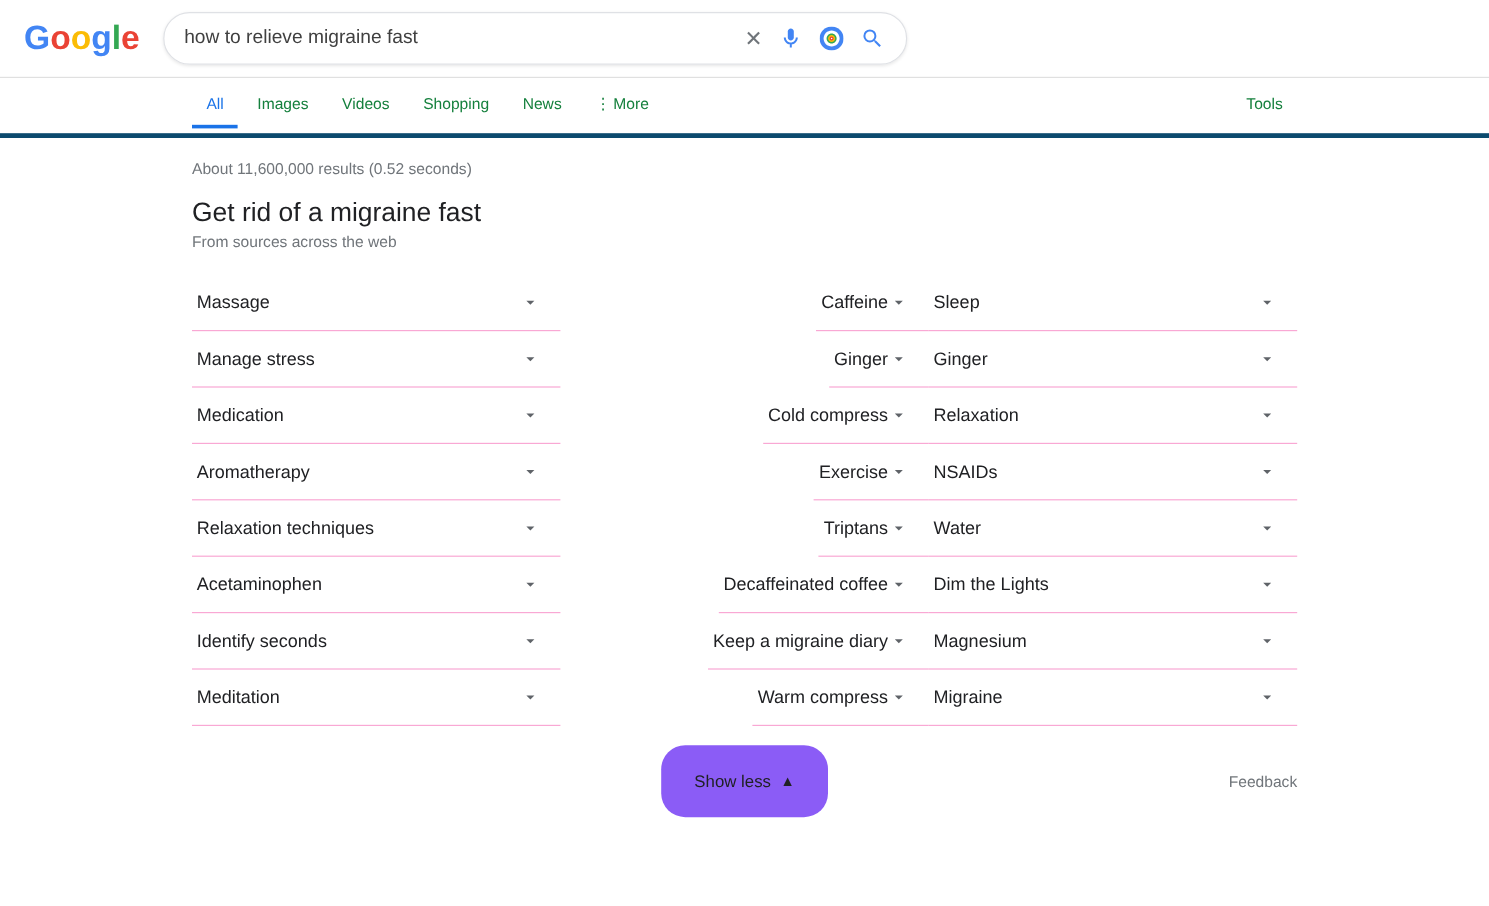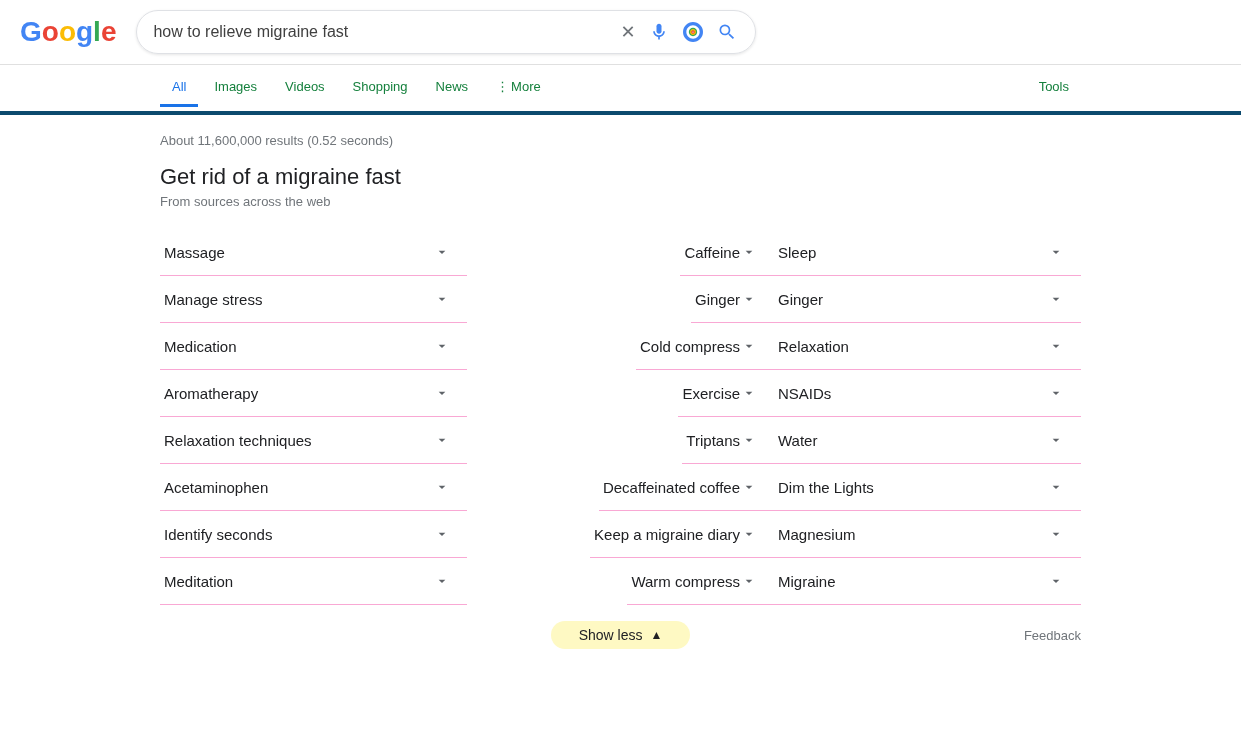--- a/index.html
+++ b/index.html
@@ -30,21 +30,21 @@
     
     .content { padding: 10px 160px; }
     .results-count { color: #70757a; font-size: 13px; margin: 8px 0 16px; }
 
     .section-title { font-size: 22px; font-weight: 400; color: #202124; margin-bottom: 4px; }
     .section-subtitle { font-size: 13px; color: #70757a; margin-bottom: 20px; }
 
     .item-row { display: flex; align-items: center; justify-content: space-between; padding: 14px 16px 14px 4px; border-bottom: 1px solid #f9a8d4; cursor: pointer; }
     .item-label { font-size: 15px; color: #202124; }
     .chevron-down { width: 18px; height: 18px; border: none; background: none; cursor: pointer; display: flex; align-items: center; justify-content: center; color: #5f6368; font-size: 16px; }
-    .show-less-btn { background: #fef9c3; border: none; border-radius: 20px; padding: 6px 28px; font-size: 14px; color: #202124; cursor: pointer; display: flex; align-items: center; gap: 8px; }
+    .show-less-btn { background: #8b5cf6; border: none; border-radius: 20px; padding: 22px 28px; font-size: 14px; color: #202124; cursor: pointer; display: flex; align-items: center; gap: 8px; }
     .feedback-link { font-size: 13px; color: #70757a; cursor: pointer; }
 
     
     .grid-wrapper { display: grid; grid-template-columns: repeat(3, 1fr); }
     .show-less-container { display: flex; justify-content: center; align-items: center; padding: 16px 0; }
 
     
     .mic-icon { width: 20px; height: 20px; }
     .lens-icon { width: 20px; height: 20px; }
     .search-icon-svg { width: 20px; height: 20px; color: #4285F4; }

